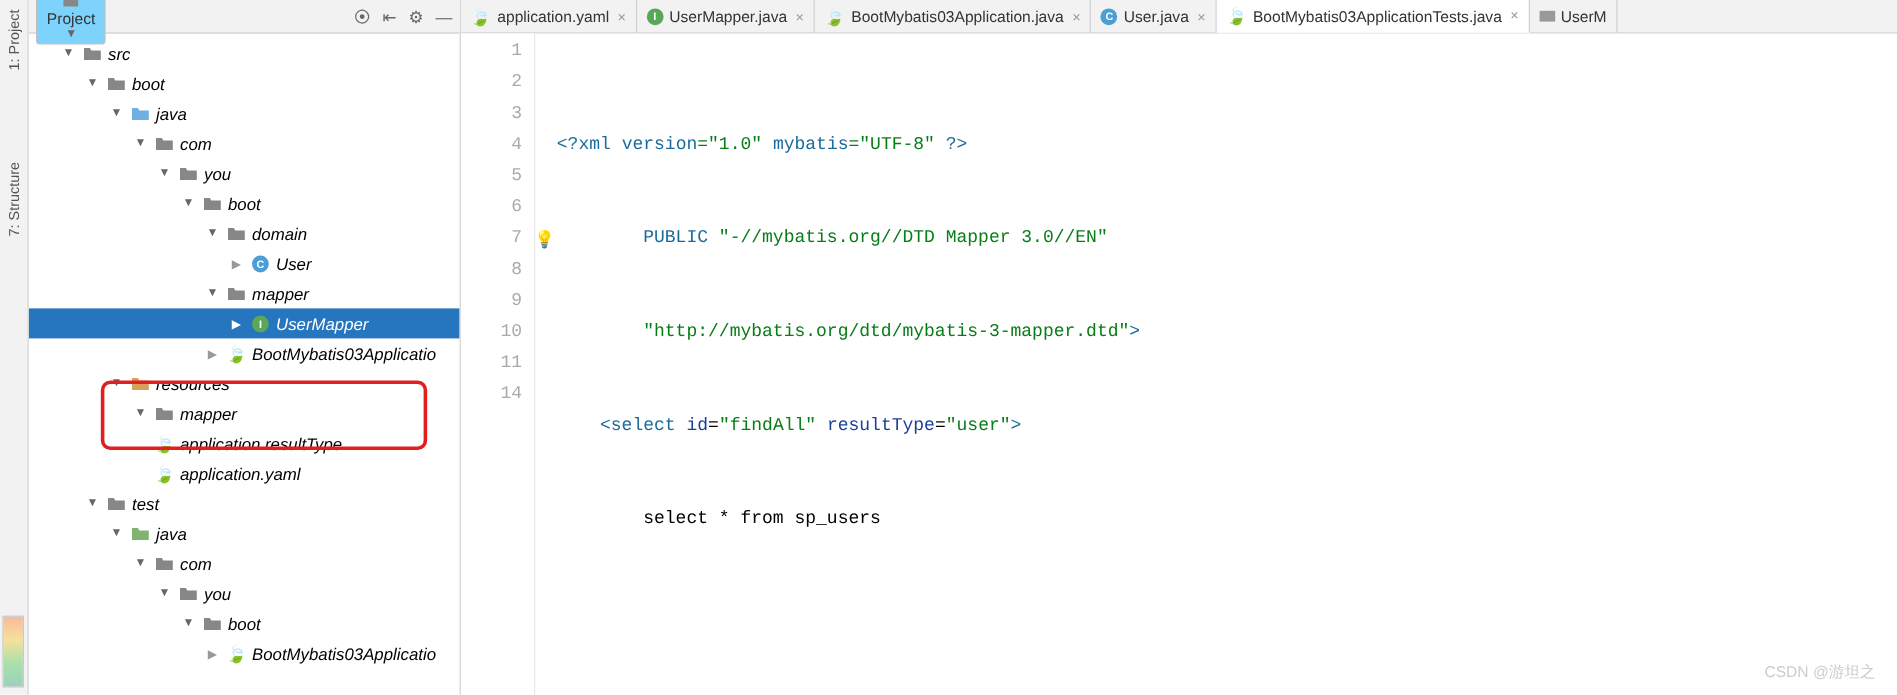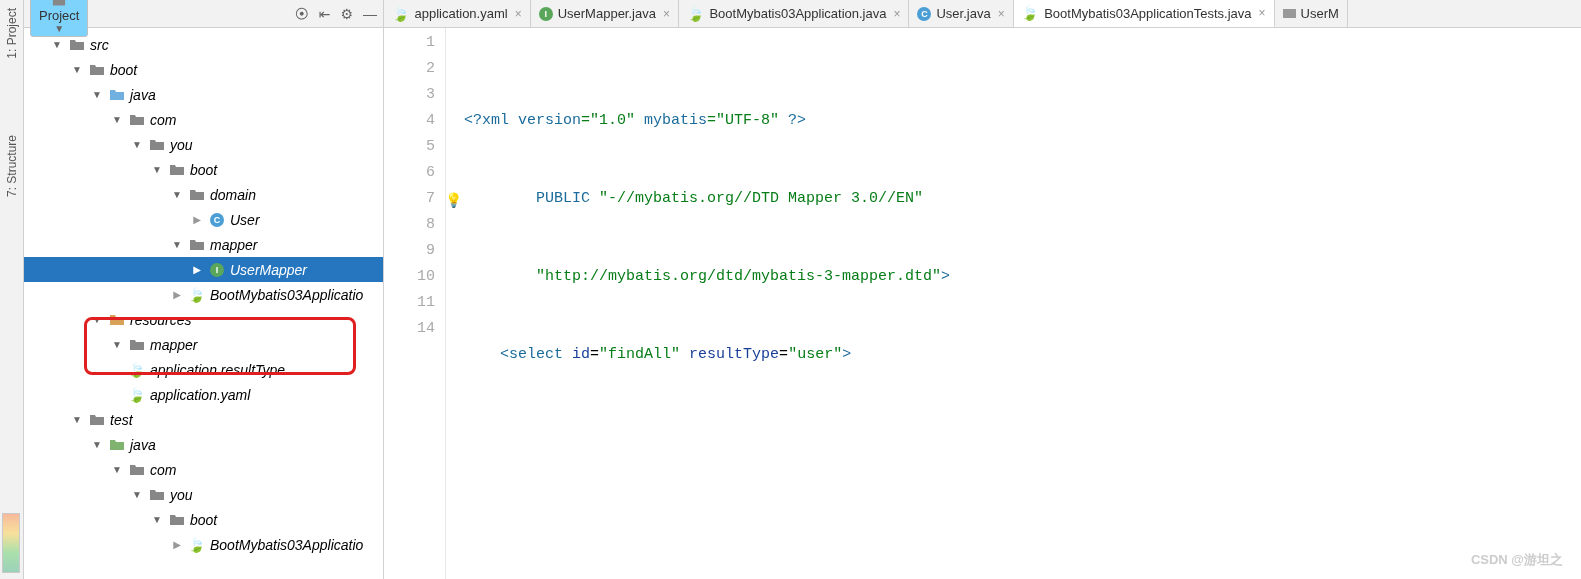--- a/index.html
+++ b/index.html
@@ -40,21 +40,21 @@
 .gutter { width: 62px; background: #fff; border-right: 1px solid #e8e8e8; color: #aaa; text-align: right; padding-right: 10px; padding-top: 2px; position: relative; }
 .gutter .ln { height: 26px; }
 .gutter .bulb { position: absolute; right: -18px; color: #d9a000; font-size: 14px; }
 .code { flex: 1; padding-left: 18px; padding-top: 2px; white-space: pre; position: relative; }
 .code .line { height: 26px; position: relative; }
 .hl-band { position: absolute; left: 0; right: 0; background: #fdf8e3; z-index: -1; }
 .c-tag { color: #1a6b9c; }
 .c-attr { color: #1a3f99; }
 .c-str { color: #067d17; }
 .c-id { color: #000; }
-.watermark { position: absolute; right: 18px; bottom: 10px; color: #ccc; font-size: 13px; pointer-events: none; font-weight: bold; }
+.watermark { position: absolute; right: 18px; bottom: 10px; color: #ccc; font-size: 13px; pointer-events: none; }
 .meter { position: absolute; left: 2px; bottom: 6px; width: 18px; height: 60px; background: linear-gradient(to top, #3a7, #5c5, #fc3, #f73); opacity: .45; border: 1px solid #999; }
 </style>
 </head>
 <body>
 
 <div class="root">
   <div class="left-rail">
     <div class="rail-tab">
       <span>1: Project</span>
     </div>
@@ -311,20 +311,21 @@
           <div class="ln">10</div>
           <div class="ln">11</div>
           <div class="ln">14</div>
         </div>
       <div class="code">
         <div class="hl-band" style="top:130px;height:104px;"></div>
         <div class="line"><span class="c-tag">&lt;?</span><span class="c-tag">xml version</span><span class="c-str">="1.0"</span><span class="c-tag"> mybatis</span><span class="c-str">="UTF-8"</span><span class="c-tag"> ?&gt;</span></div>
         <div class="line"><span class="c-tag">        PUBLIC </span><span class="c-str">"-//mybatis.org//DTD Mapper 3.0//EN"</span></div>
         <div class="line"><span>        </span><span class="c-str">"http://mybatis.org/dtd/mybatis-3-mapper.dtd"</span><span class="c-tag">&gt;</span></div>
         <div class="line"><span class="c-tag">    &lt;</span><span class="c-tag">select </span><span class="c-attr">id</span><span>=</span><span class="c-str">"findAll"</span><span class="c-attr"> resultType</span><span>=</span><span class="c-str">"user"</span><span class="c-tag">&gt;</span></div>
+        <div class="line"><span class="c-id">        select * from sp_users</span></div>
         
         
         
       </div>
     </div>
   </div>
 </div>
 
 <div class="watermark">CSDN @游坦之</div>
 

